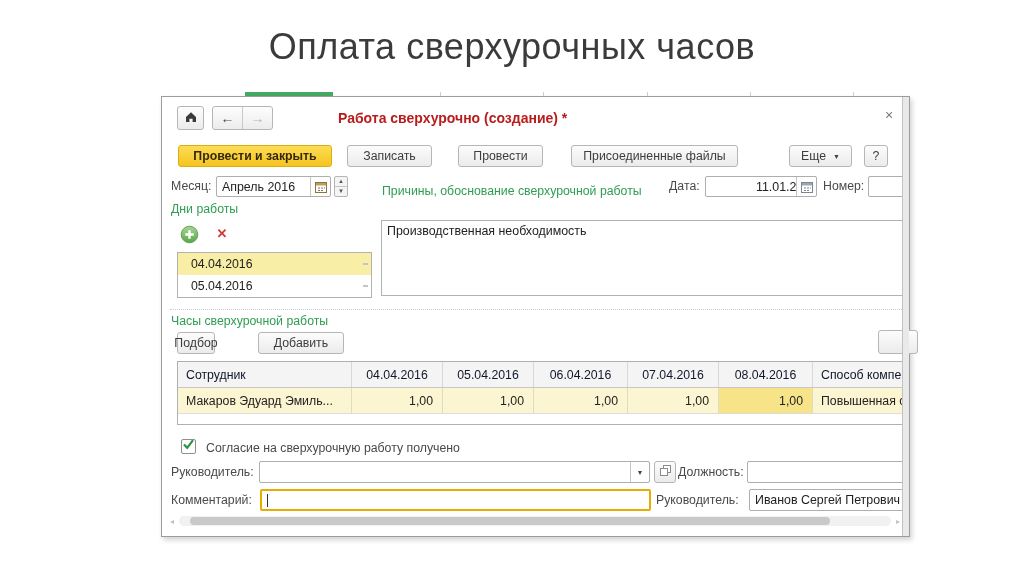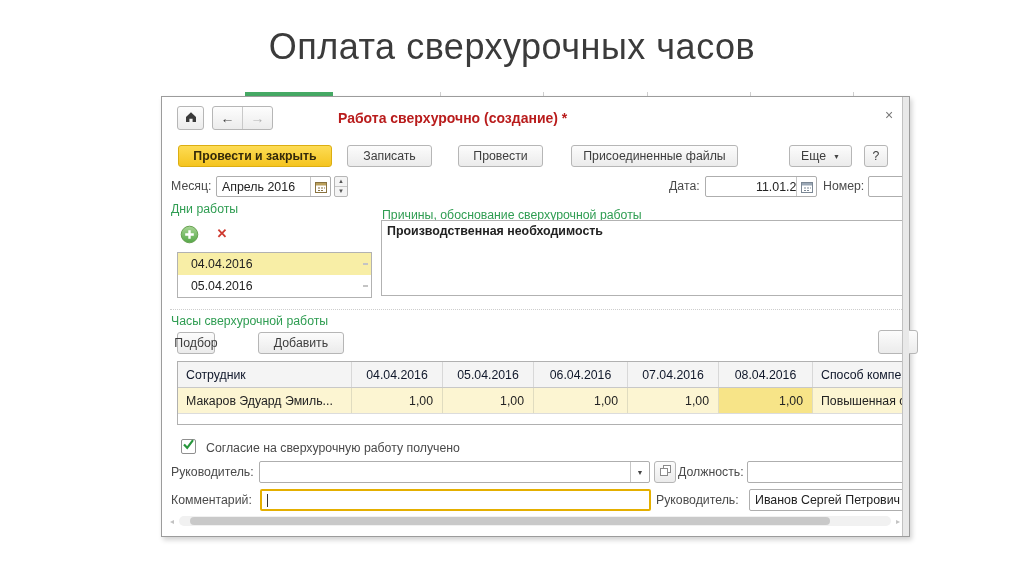--- a/index.html
+++ b/index.html
@@ -56,21 +56,21 @@
   
   .listbox{position:absolute;left:15px;top:155px;width:195px;height:46px;background:#fff;
         border:1px solid #b2b2b2;box-sizing:border-box;}
   .litem{height:22px;line-height:22px;font-size:12.3px;color:#222;padding-left:13px;position:relative;}
   .litem.sel{background:#f8eea6;}
   .scrollmark{position:absolute;right:3px;top:10px;width:5px;height:2px;background:#c4c4c4;}
 
   
   .reasons-box{position:absolute;left:219px;top:123px;width:525px;height:76px;background:#fff;
         border:1px solid #b2b2b2;box-sizing:border-box;font-size:12.4px;color:#222;
-        padding:3px 5px;font-weight:bold;}
+        padding:3px 5px;}
 
   .dotted-sep{position:absolute;left:8px;width:732px;top:212px;border-top:1px dotted #cdcdcd;}
 
   
   .table-wrap{position:absolute;left:15px;top:264px;width:732px;height:64px;background:#fff;
         border:1px solid #b0b0b0;box-sizing:border-box;overflow:hidden;}
   .trow{display:grid;grid-template-columns:174px 91px 91px 94px 91px 94px 97px;height:25px;}
   .thead{background:#f4f4f4;border-bottom:1px solid #c8c8c8;}
   .tdata{background:#fcf5d2;border-bottom:1px solid #dcdcdc;}
   .tc{display:flex;align-items:center;font-size:12.3px;color:#0f172a;box-sizing:border-box;
@@ -191,21 +191,21 @@
       <div class="litem sel">
         <span>04.04.2016</span>
         <span class="scrollmark"></span>
       </div>
       <div class="litem">
         <span>05.04.2016</span>
         <span class="scrollmark"></span>
       </div>
     </div>
 
-    <div class="lbl green" style="left:220px;top:87px;margin-top:24px;">Причины, обоснование сверхурочной работы</div>
+    <div class="lbl green" style="left:220px;top:87px;">Причины, обоснование сверхурочной работы</div>
     <div class="reasons-box">Производственная необходимость</div>
 
     <div class="dotted-sep"></div>
 
     <div class="lbl green" style="left:9px;top:217px;">Часы сверхурочной работы</div>
     <div class="btn" style="left:15px;top:235px;width:38px;">Подбор</div>
     <div class="btn" style="left:96px;top:235px;width:86px;">Добавить</div>
     <div class="btn" style="left:716px;top:233px;width:40px;height:24px;"></div>
 
     <div class="table-wrap">

